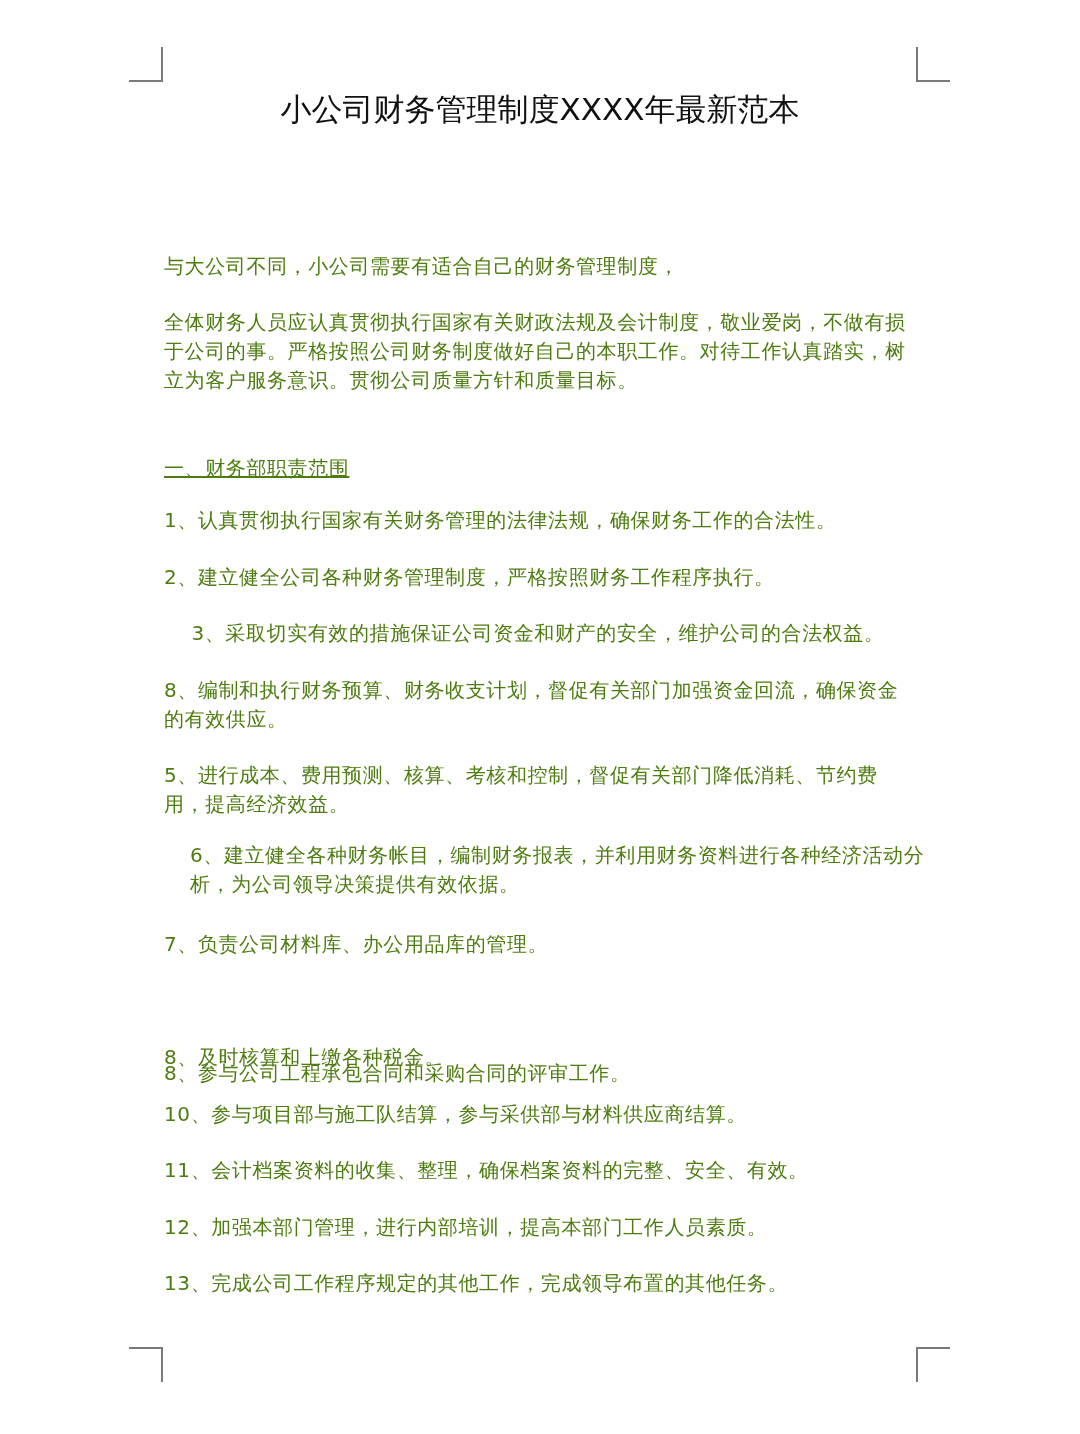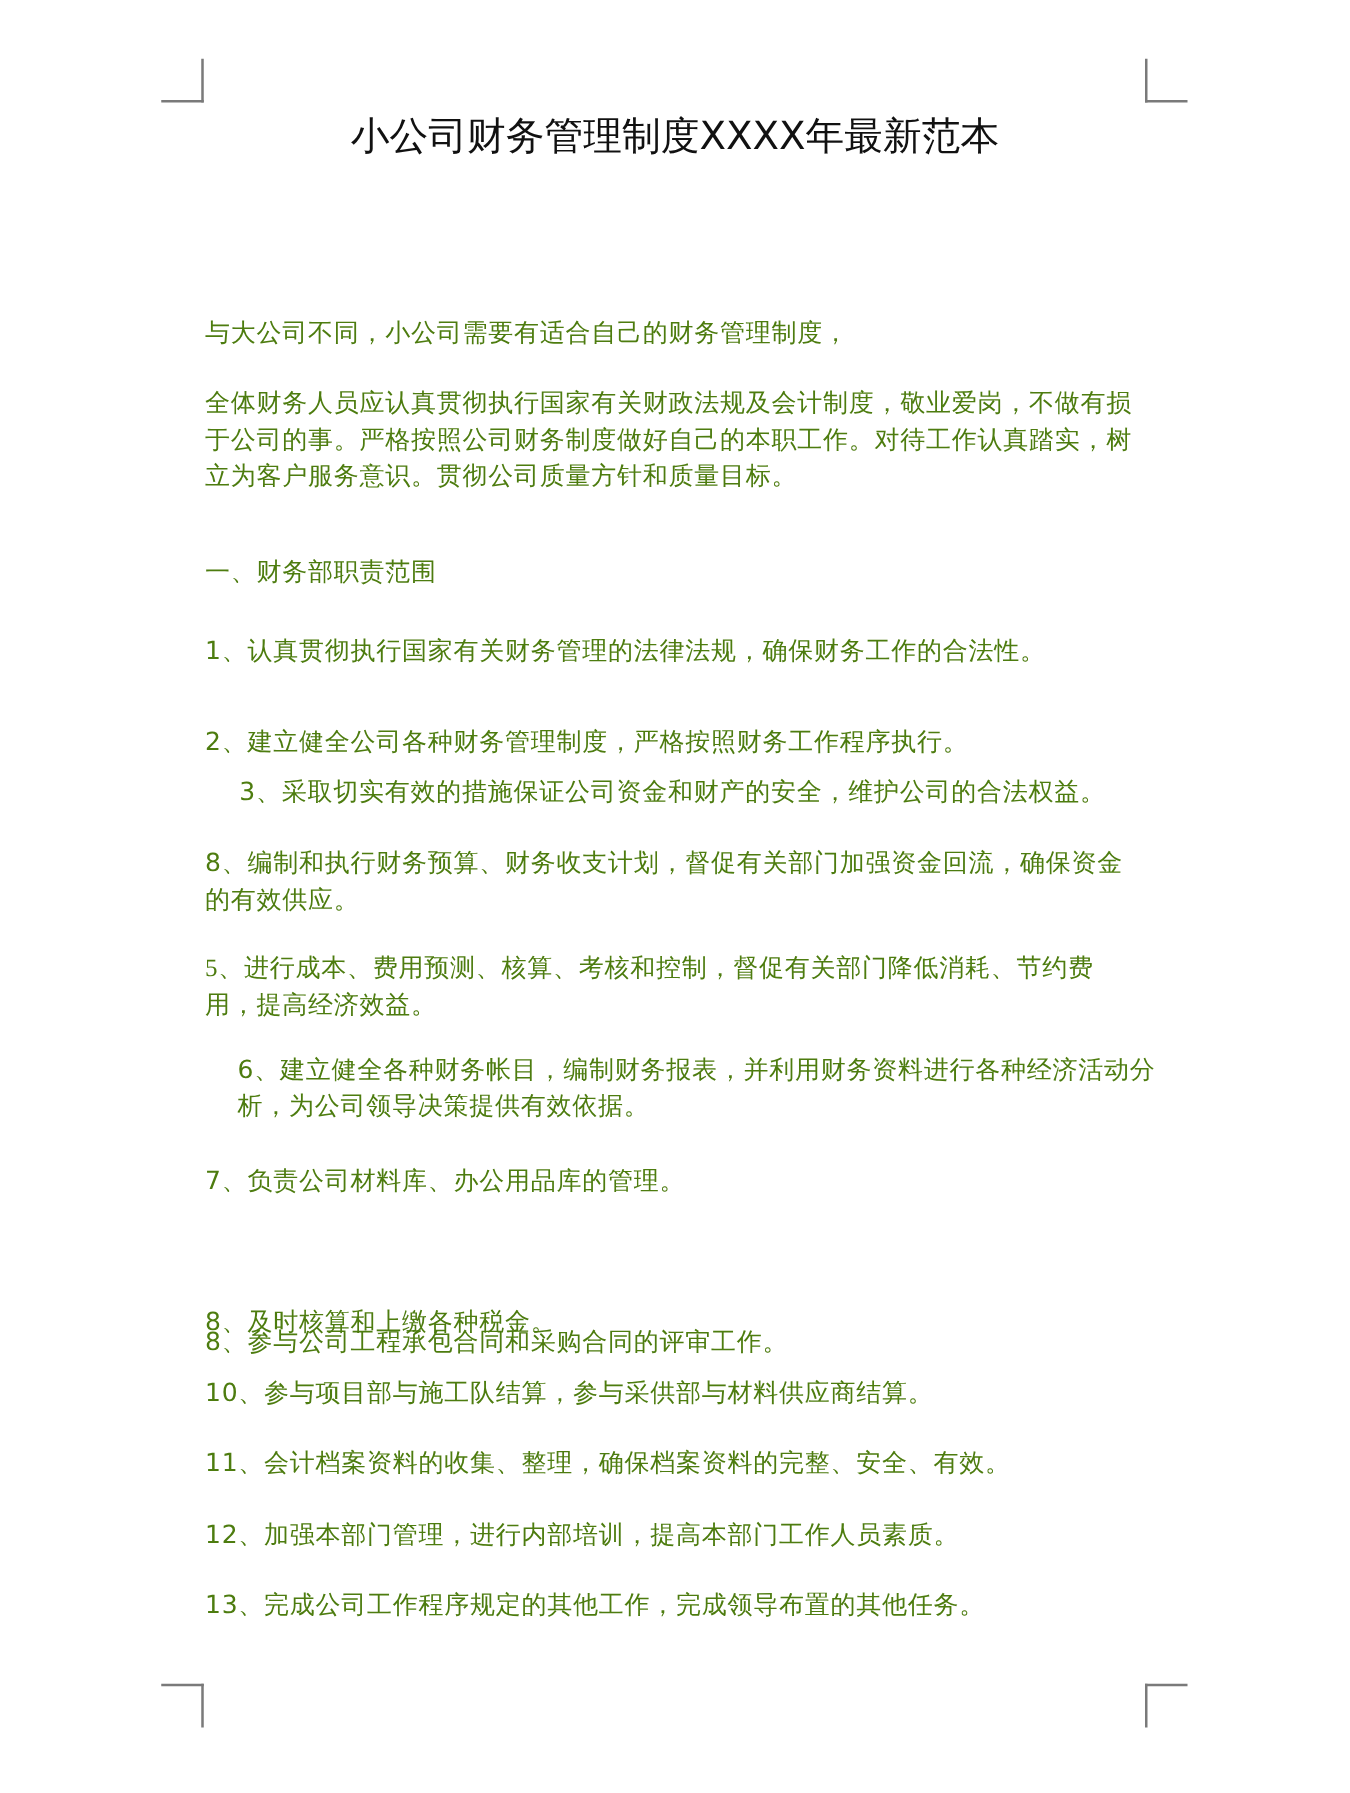--- a/index.html
+++ b/index.html
@@ -59,27 +59,27 @@
   <div class="corner tr"></div>
   <div class="corner bl"></div>
   <div class="corner br"></div>
 
   <h1 class="title" style="margin:0;font-weight:normal;">小公司财务管理制度XXXX年最新范本</h1>
 
   <p class="para" style="top:252px;">与大公司不同，小公司需要有适合自己的财务管理制度，</p>
 
   <p class="para" style="top:308px;">全体财务人员应认真贯彻执行国家有关财政法规及会计制度，敬业爱岗，不做有损于公司的事。严格按照公司财务制度做好自己的本职工作。对待工作认真踏实，树立为客户服务意识。贯彻公司质量方针和质量目标。</p>
 
-  <p class="para" style="top:443px;">一、财务部职责范围</p>
+  <p class="para" style="top:454px;text-decoration:underline;">一、财务部职责范围</p>
 
   <p class="para" style="top:506px;">1、认真贯彻执行国家有关财务管理的法律法规，确保财务工作的合法性。</p>
-  <p class="para" style="top:563px;margin-top:16px;">2、建立健全公司各种财务管理制度，严格按照财务工作程序执行。</p>
+  <p class="para" style="top:563px;">2、建立健全公司各种财务管理制度，严格按照财务工作程序执行。</p>
   <p class="para" style="top:619px;text-align:center;">3、采取切实有效的措施保证公司资金和财产的安全，维护公司的合法权益。</p>
   <p class="para" style="top:676px;">8、编制和执行财务预算、财务收支计划，督促有关部门加强资金回流，确保资金的有效供应。</p>
-  <p class="para" style="top:761px;font-family:Liberation Serif, serif;">5、进行成本、费用预测、核算、考核和控制，督促有关部门降低消耗、节约费用，提高经济效益。</p>
+  <p class="para" style="top:761px;">5、进行成本、费用预测、核算、考核和控制，督促有关部门降低消耗、节约费用，提高经济效益。</p>
   <p class="para" style="top:841px;margin-left:26px;">6、建立健全各种财务帐目，编制财务报表，并利用财务资料进行各种经济活动分析，为公司领导决策提供有效依据。</p>
   <p class="para" style="top:930px;">7、负责公司材料库、办公用品库的管理。</p>
   <p class="para" style="top:1019px;margin-top:40px;">8、参与公司工程承包合同和采购合同的评审工作。</p>
   <p class="para" style="top:1043px;">8、及时核算和上缴各种税金。</p>
   <p class="para" style="top:1100px;">10、参与项目部与施工队结算，参与采供部与材料供应商结算。</p>
   <p class="para" style="top:1156px;">11、会计档案资料的收集、整理，确保档案资料的完整、安全、有效。</p>
   <p class="para" style="top:1213px;">12、加强本部门管理，进行内部培训，提高本部门工作人员素质。</p>
   <p class="para" style="top:1269px;">13、完成公司工作程序规定的其他工作，完成领导布置的其他任务。</p>
 </div>
 

